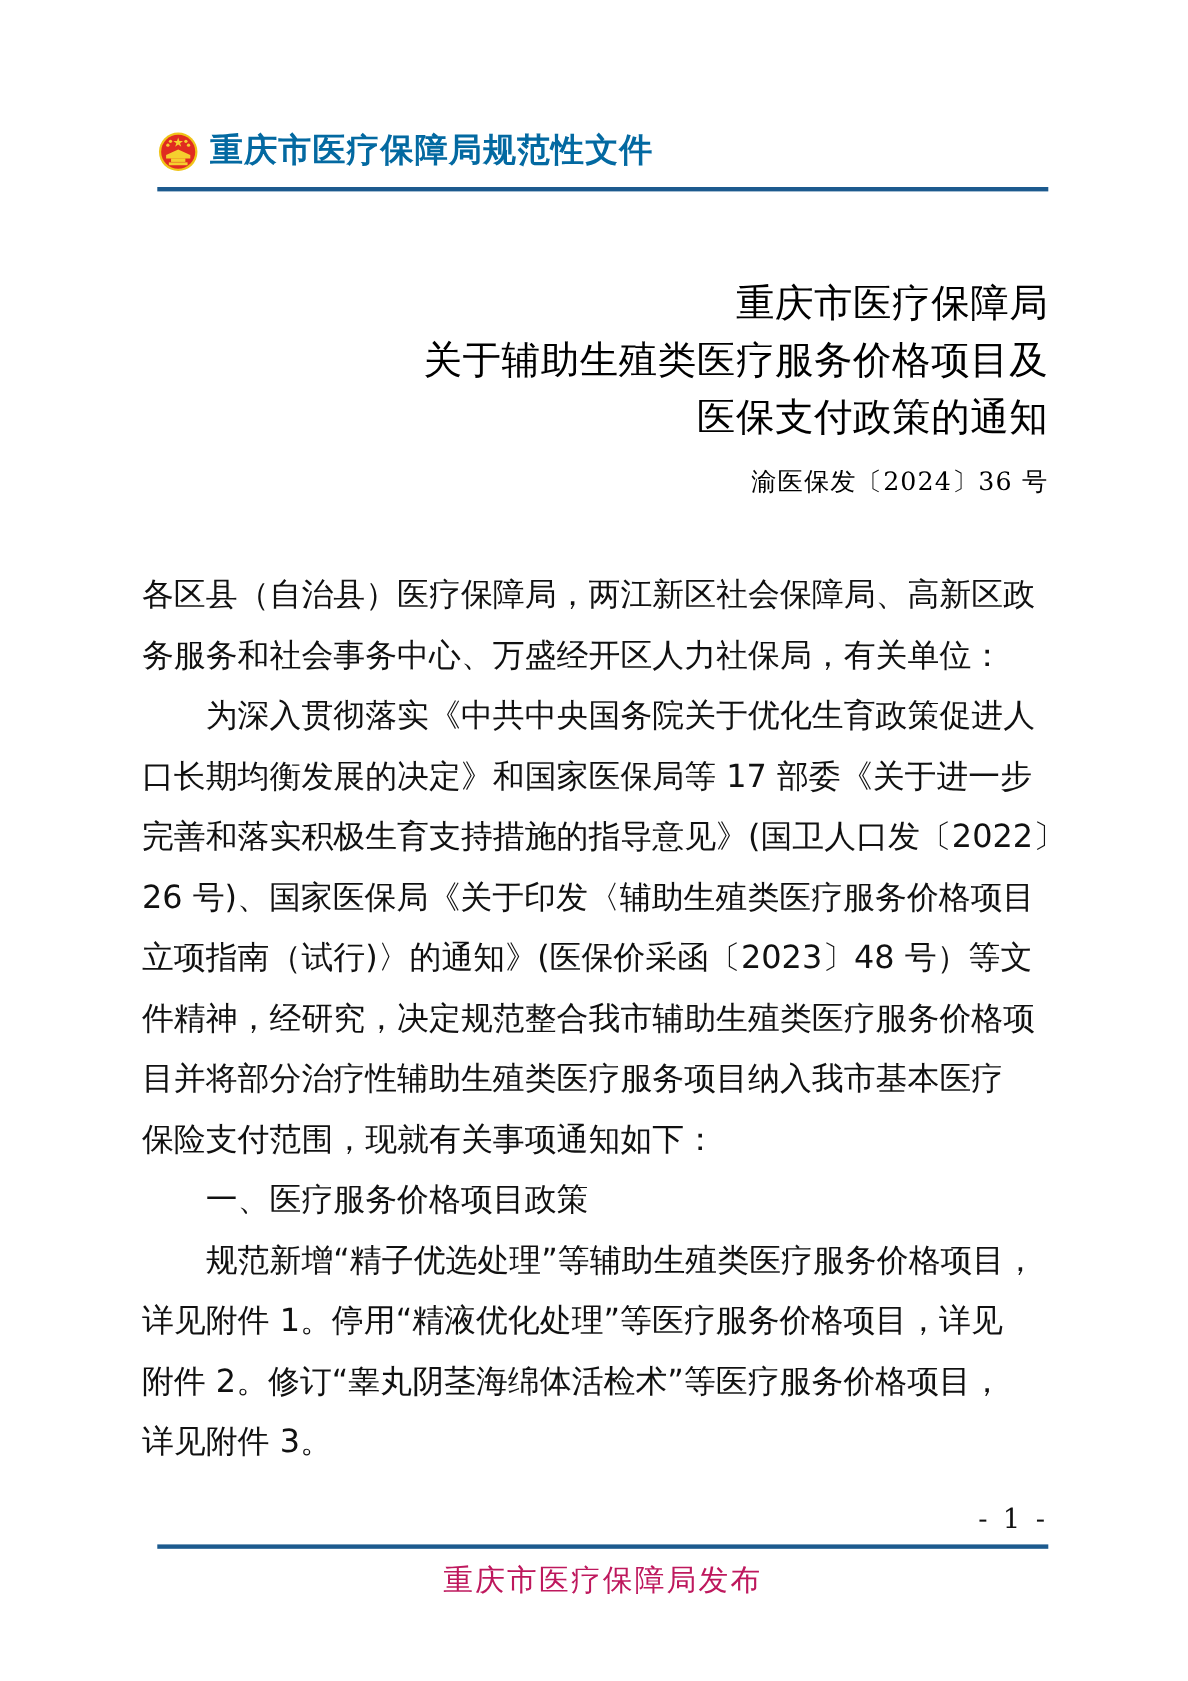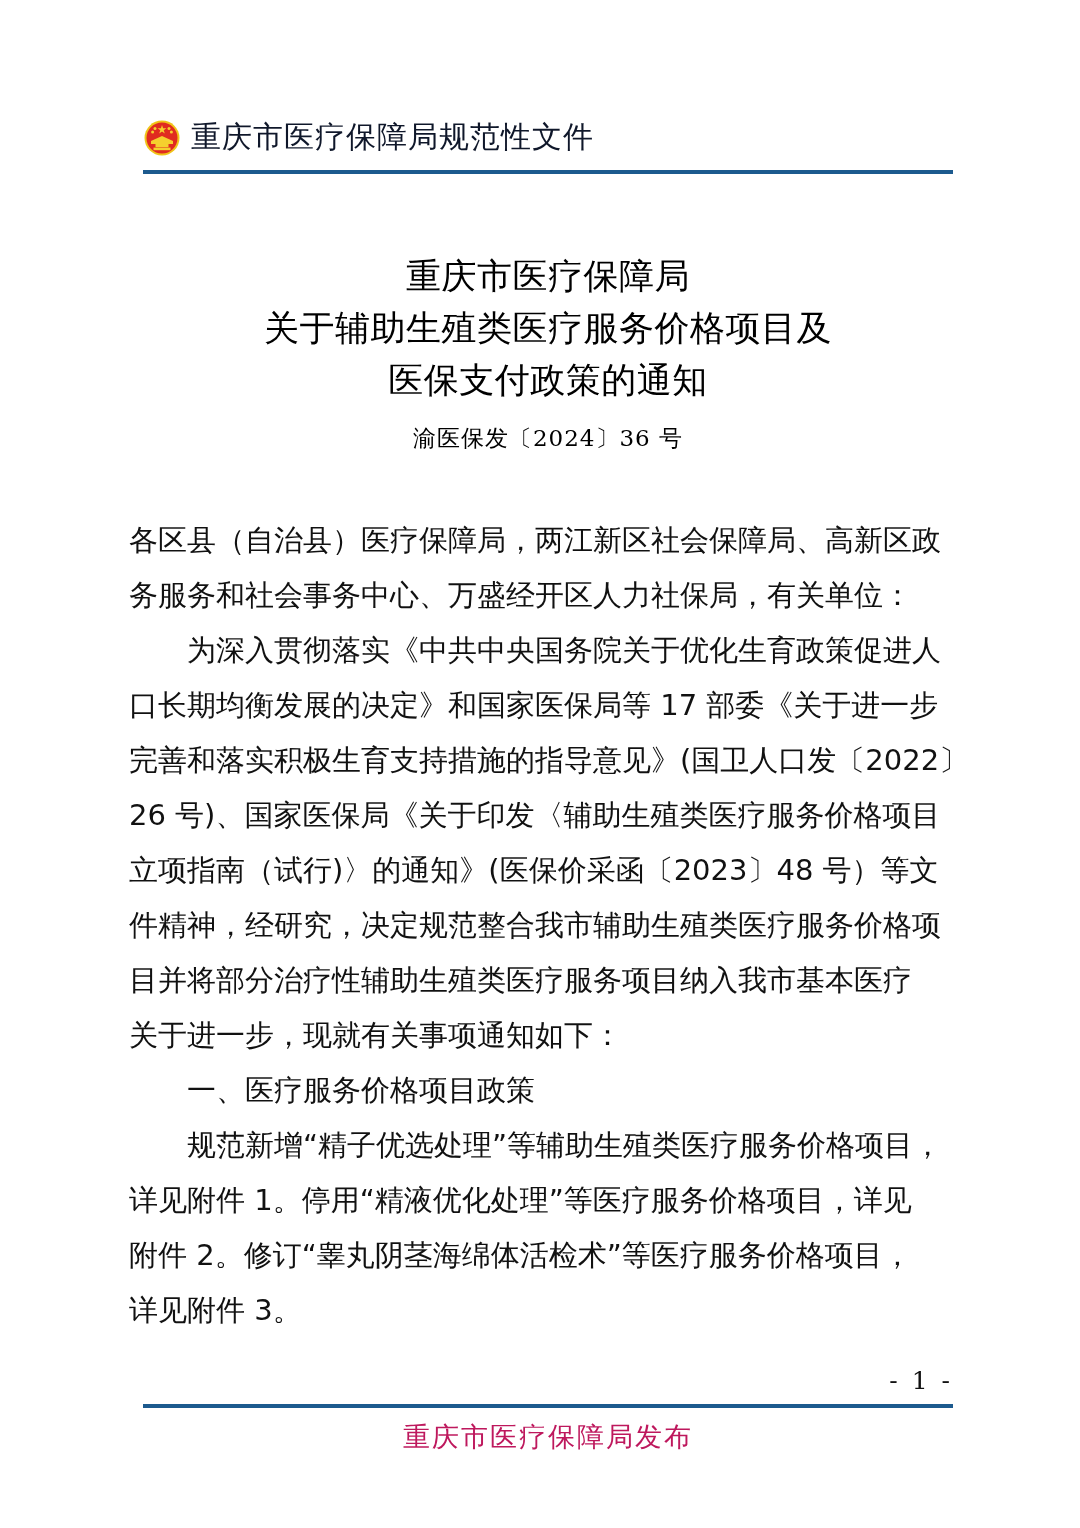--- a/index.html
+++ b/index.html
@@ -41,41 +41,41 @@
     margin-right: 10px;
     margin-top: 2px;
   }
   .emblem svg { display: block; width: 38px; height: 38px; }
 
   .header-title {
     font-family: "DejaVu Serif", "Liberation Serif", serif;
     font-size: 30px;
     line-height: 38px;
     letter-spacing: 1px;
-    color: #0f172a;
+    color: #0369a1;
     white-space: nowrap;
-    font-weight: 400;
+    font-weight: 700;
   }
 
   .header-rule {
     position: absolute;
     left: 143px;
     top: 170px;
     width: 810px;
     height: 4px;
     background: #1c5a8e;
   }
 
   
   .title-block {
     position: absolute;
     left: 143px;
     top: 250px;
     width: 810px;
-    text-align: center;
+    text-align: right;
   }
   .title-line {
     font-family: "DejaVu Sans", "Liberation Sans", sans-serif;
     font-size: 35px;
     line-height: 52px;
     color: #000000;
     letter-spacing: 0.5px;
     font-weight: 400;
     white-space: nowrap;
   }
@@ -174,21 +174,21 @@
   <div class="body-block">
     <div class="body-line">各区县（自治县）医疗保障局，两江新区社会保障局、高新区政</div>
     <div class="body-line">务服务和社会事务中心、万盛经开区人力社保局，有关单位：</div>
     <div class="body-line indent-1">为深入贯彻落实《中共中央国务院关于优化生育政策促进人</div>
     <div class="body-line">口长期均衡发展的决定》和国家医保局等 17 部委《关于进一步</div>
     <div class="body-line">完善和落实积极生育支持措施的指导意见》(国卫人口发〔2022〕</div>
     <div class="body-line">26 号)、国家医保局《关于印发〈辅助生殖类医疗服务价格项目</div>
     <div class="body-line">立项指南（试行)〉的通知》(医保价采函〔2023〕48 号）等文</div>
     <div class="body-line">件精神，经研究，决定规范整合我市辅助生殖类医疗服务价格项</div>
     <div class="body-line">目并将部分治疗性辅助生殖类医疗服务项目纳入我市基本医疗</div>
-    <div class="body-line">关于进一步，现就有关事项通知如下：</div>
+    <div class="body-line">保险支付范围，现就有关事项通知如下：</div>
     <div class="body-line indent-1">一、医疗服务价格项目政策</div>
     <div class="body-line indent-1">规范新增“精子优选处理”等辅助生殖类医疗服务价格项目，</div>
     <div class="body-line">详见附件 1。停用“精液优化处理”等医疗服务价格项目，详见</div>
     <div class="body-line">附件 2。修订“睾丸阴茎海绵体活检术”等医疗服务价格项目，</div>
     <div class="body-line">详见附件 3。</div>
   </div>
 
   <div class="page-number">- 1 -</div>
   <div class="footer-rule"></div>
   <div class="footer-publisher">重庆市医疗保障局发布</div>

